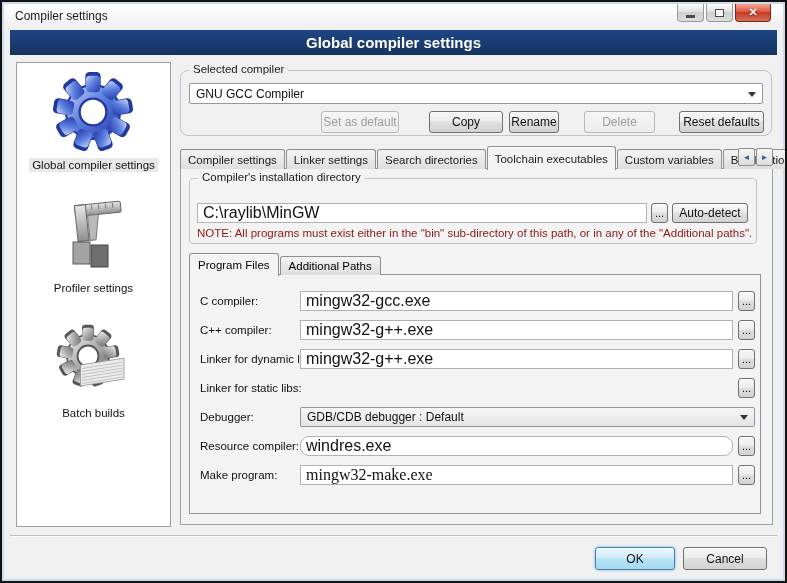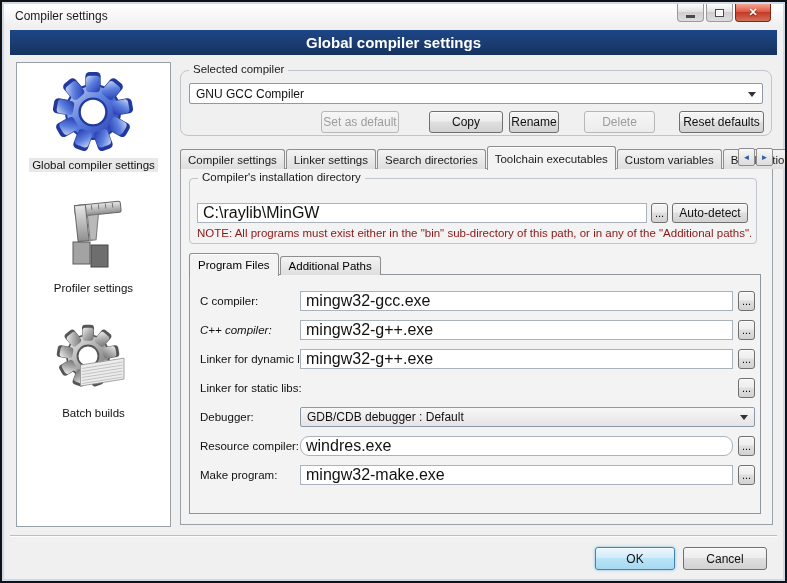--- a/index.html
+++ b/index.html
@@ -258,21 +258,21 @@
       <div class="subtab active">Program Files</div>
       <div class="subtab">Additional Paths</div>
     </div>
 
     <div class="innerpanel">
 
       <span class="row-label" style="top:16px;">C compiler:</span>
       <input class="tb row-input" style="top: 16px;" value="mingw32-gcc.exe">
       <div class="btn small row-browse" style="top:16px;">...</div>
 
-      <span class="row-label" style="top:45px;font-style:italic;">C++ compiler:</span>
+      <span class="row-label" style="top:45px;">C++ compiler:</span>
       <input class="tb row-input" style="top: 45px;" value="mingw32-g++.exe">
       <div class="btn small row-browse" style="top:45px;">...</div>
 
       <span class="row-label" style="top:74px;">Linker for dynamic libs:</span>
       <input class="tb row-input" style="top: 74px;" value="mingw32-g++.exe">
       <div class="btn small row-browse" style="top:74px;">...</div>
 
       <span class="row-label" style="top:103px;">Linker for static libs:</span>
       <div class="btn small row-browse" style="top:103px;">...</div>
 
@@ -280,21 +280,21 @@
       <div class="combo gray" style="position:absolute;left:110px;top:132px;width:455px;height:20px;">
         <span>GDB/CDB debugger : Default</span>
         <span class="arrow"></span>
       </div>
 
       <span class="row-label" style="top:161px;">Resource compiler:</span>
       <input class="tb row-input" style="top: 161px; border-radius: 9px;" value="windres.exe">
       <div class="btn small row-browse" style="top:161px;">...</div>
 
       <span class="row-label" style="top:190px;">Make program:</span>
-      <input class="tb row-input" style="top: 190px;" value="mingw32-make.exe">
+      <input class="tb row-input" style="top: 190px; font-family: Liberation Serif, serif;" value="mingw32-make.exe">
       <div class="btn small row-browse" style="top:190px;">...</div>
     </div>
   </div>
 
   <div class="divider"></div>
   <div class="footer">
     <div class="btn ok" style="width:80px;height:23px;">OK</div>
     <div class="btn" style="width:84px;height:23px;">Cancel</div>
   </div>
 

